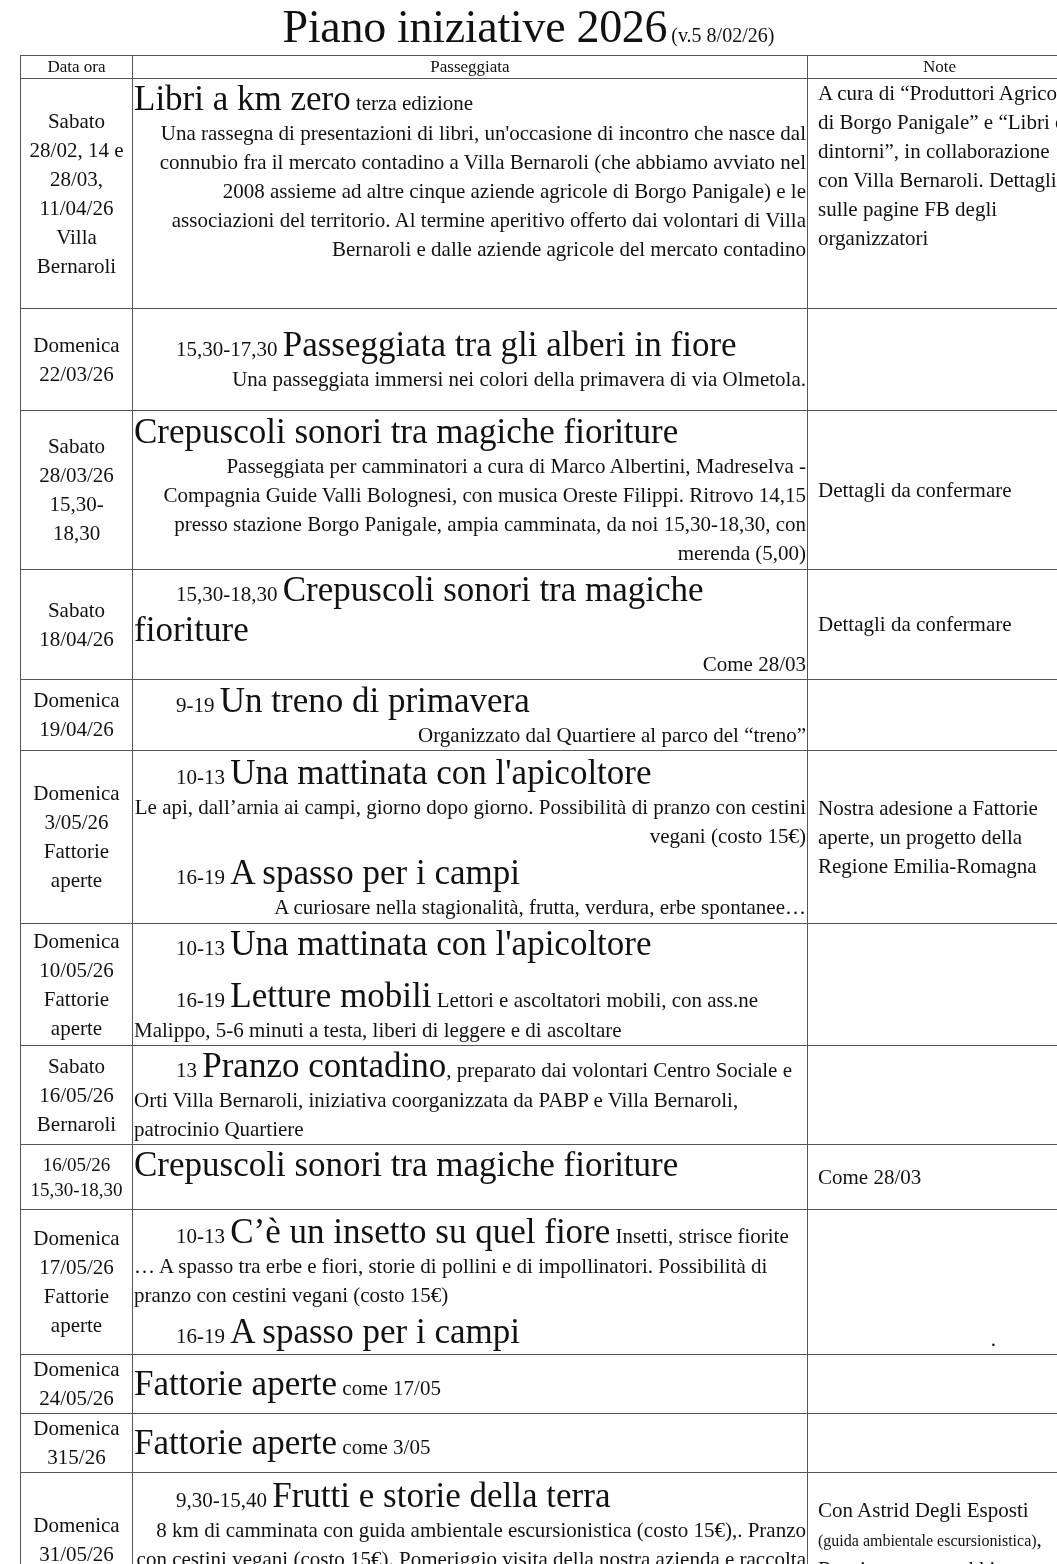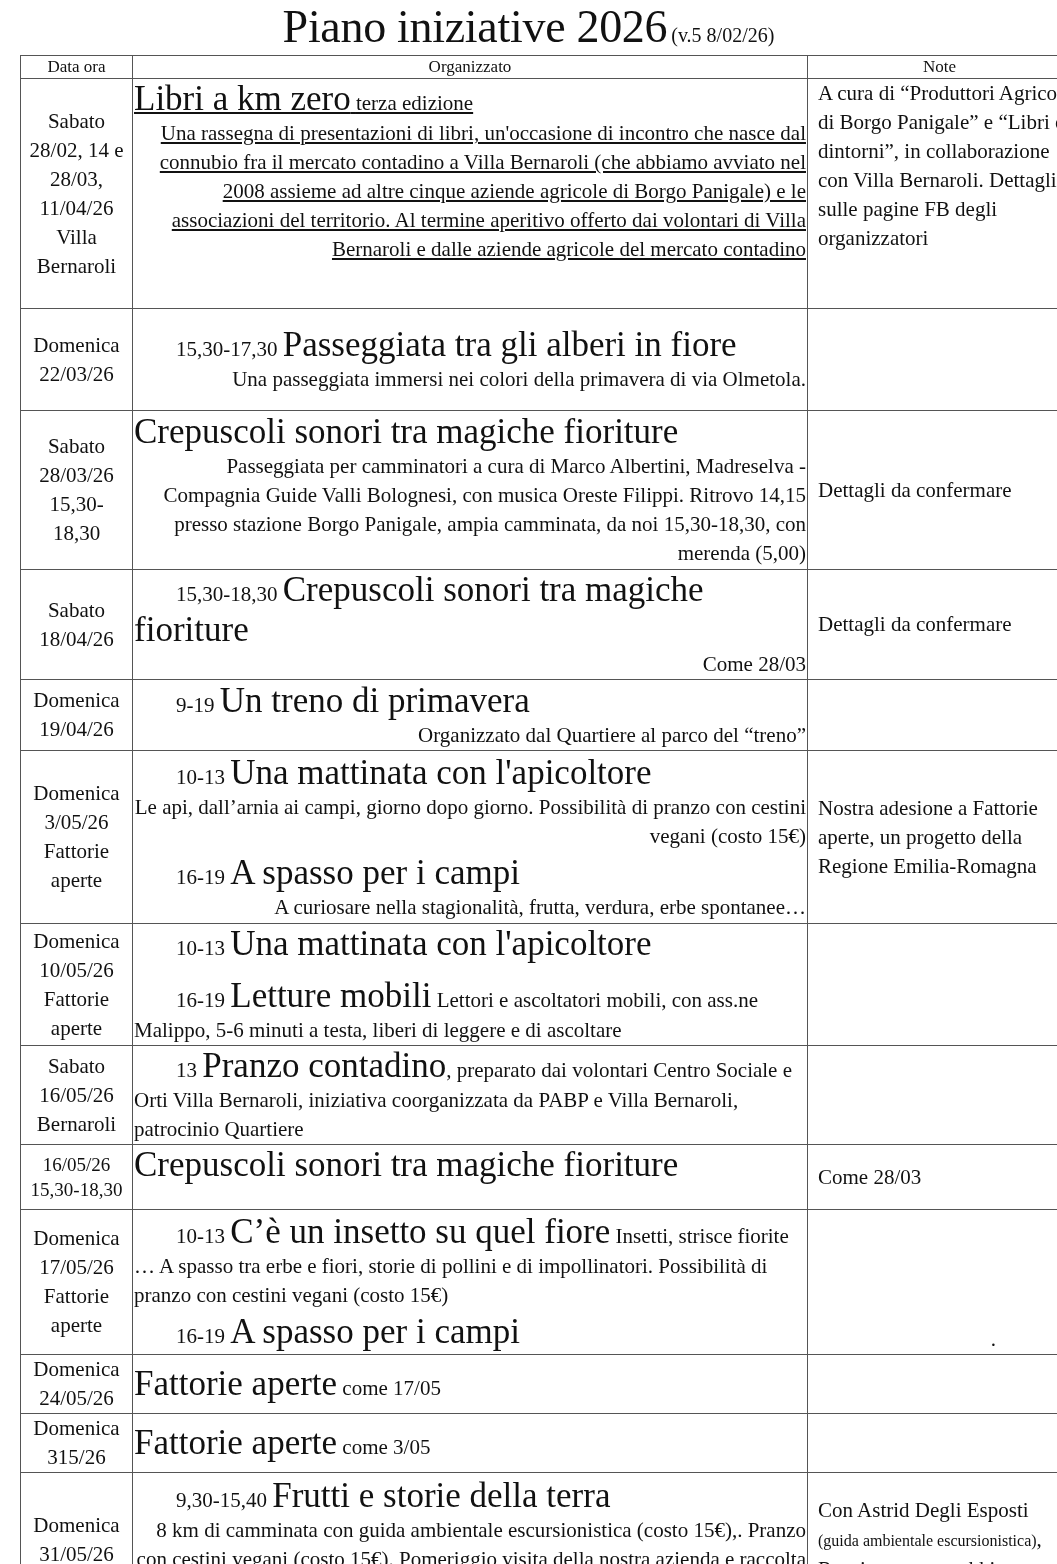--- a/index.html
+++ b/index.html
@@ -34,35 +34,35 @@
 
 <table>
   <colgroup>
       <col class="c1">
       <col class="c2">
       <col class="c3">
     </colgroup>
   <thead>
     <tr>
       <th>Data ora</th>
-      <th>Organizzato</th>
+      <th>Passeggiata</th>
       <th>Note</th>
     </tr>
   </thead>
   <tbody id="tbody">
       <tr style="height: 230px;">
         <td class="date">
           <span class="line">Sabato</span>
           <span class="line">28/02, 14 e</span>
           <span class="line">28/03,</span>
           <span class="line">11/04/26</span>
           <span class="line">Villa</span>
           <span class="line">Bernaroli</span>
         </td>
-        <td class="ini" style="vertical-align: top; text-decoration: underline;">
+        <td class="ini" style="vertical-align: top;">
           <div><span class="big">Libri a km zero</span> <span class="sub">terza edizione</span><span class="desc">Una rassegna di presentazioni di libri, un'occasione di incontro che nasce dal connubio fra il mercato contadino a Villa Bernaroli (che abbiamo avviato nel 2008 assieme ad altre cinque aziende agricole di Borgo Panigale) e le associazioni del territorio. Al termine aperitivo offerto dai volontari di Villa Bernaroli e dalle aziende agricole del mercato contadino</span></div>
         </td>
         <td class="note" style="vertical-align: top;"><span>A cura di “Produttori Agricoli di Borgo Panigale” e “Libri e dintorni”, in collaborazione con Villa Bernaroli. Dettagli sulle pagine FB degli organizzatori</span></td>
       </tr>
       <tr style="height: 102px;">
         <td class="date">
           <span class="line">Domenica</span>
           <span class="line">22/03/26</span>
         </td>
         <td class="ini mid">

